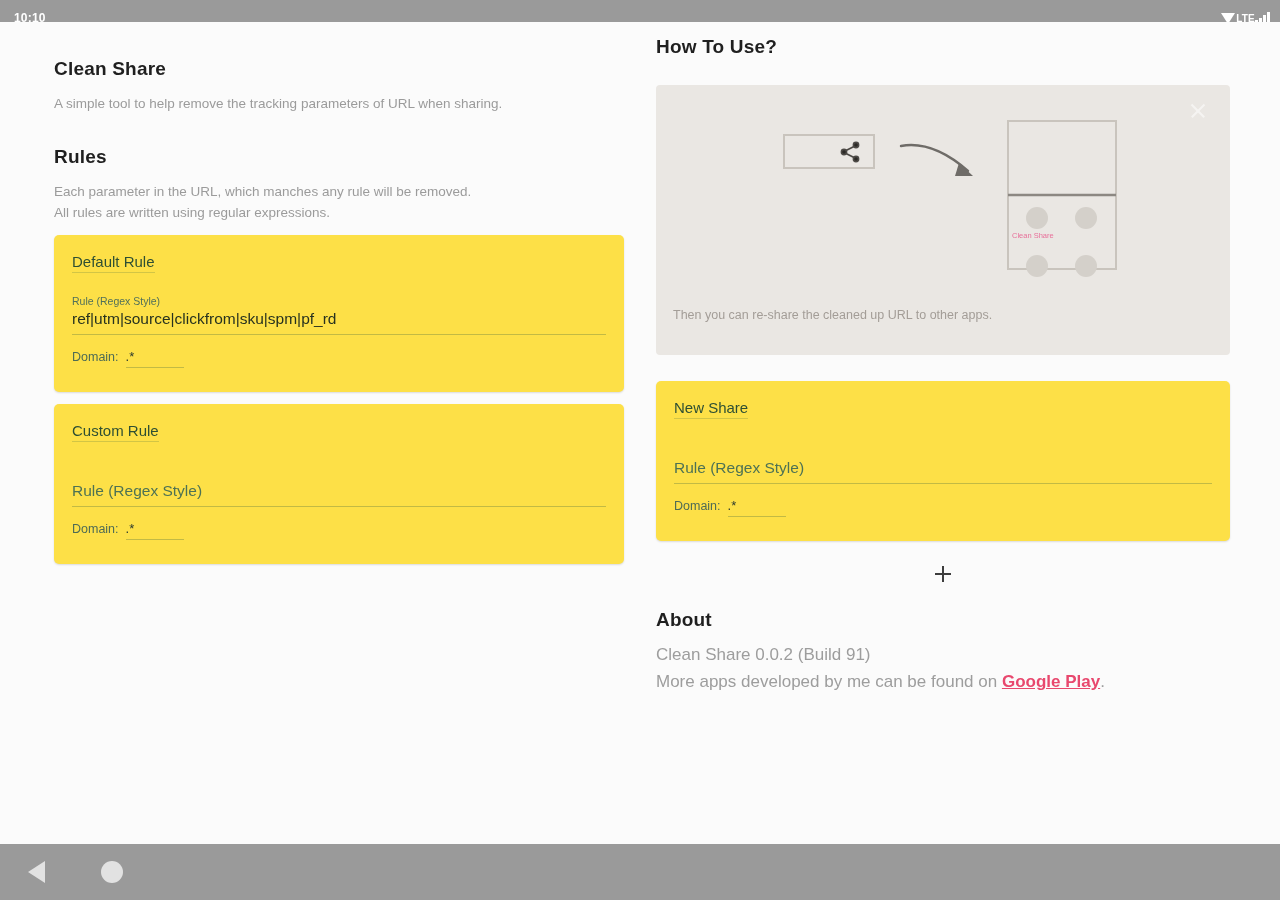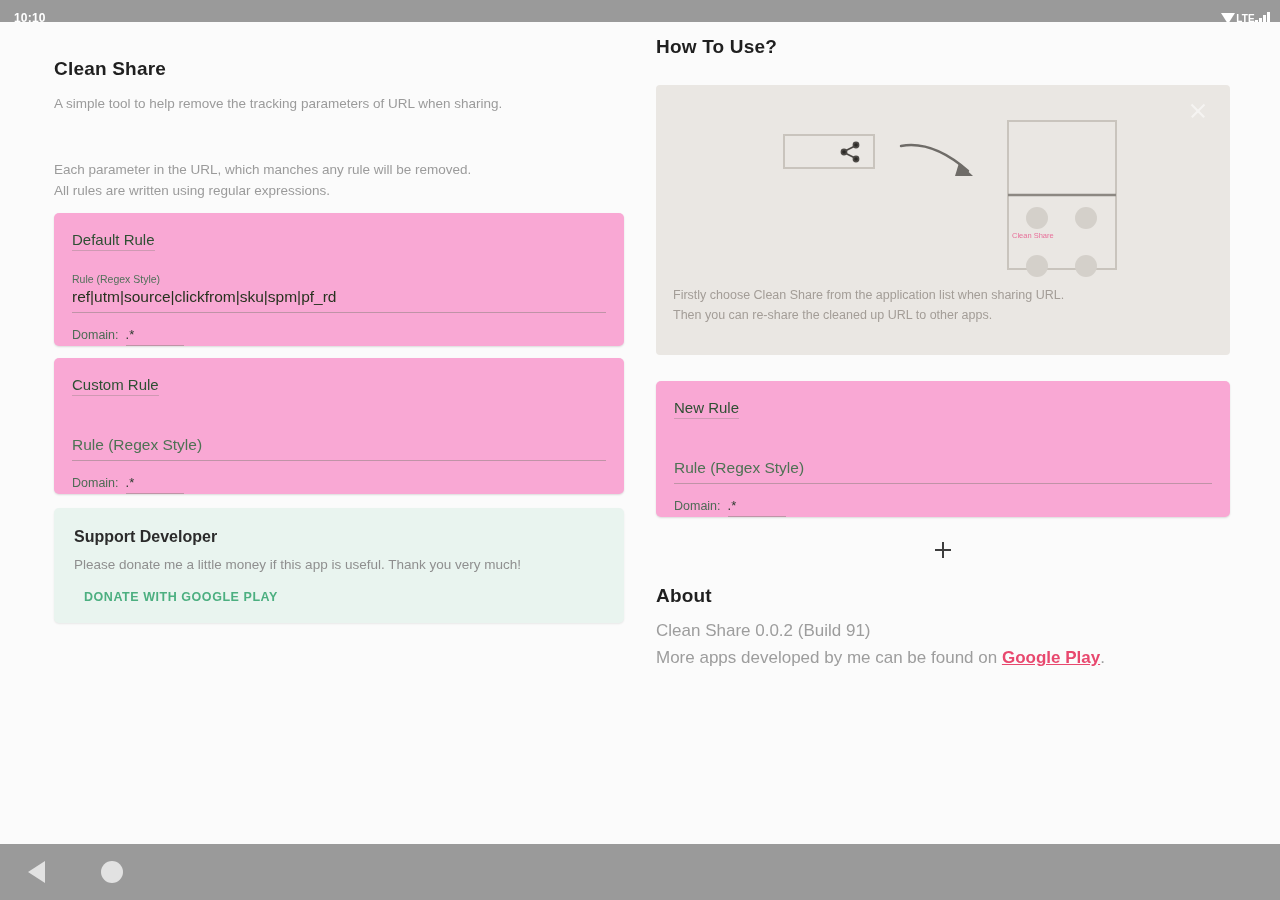--- a/index.html
+++ b/index.html
@@ -46,22 +46,22 @@
   }
   .desc { font-size: 13.5px; color: #9b9b9b; line-height: 1.5; }
   .desc.strong { color: #6d6d6d; font-weight: bold; }
 
   .gap-a { height: 14px; }
   .gap-b { height: 32px; }
   .gap-c { height: 12px; }
 
   
   .card-rule {
-    background: #f9a8d4; border-radius: 5px;
-    padding: 18px 18px 0 18px;
+    background: #fde047; border-radius: 5px;
+    padding: 18px 18px 24px 18px;
     box-shadow: 0 1px 2px rgba(0,0,0,.13);
   }
   .card-rule + .card-rule { margin-top: 12px; }
   .rule-title {
     font-size: 15px; color: #2e4f33; margin-bottom: 12px;
     border-bottom: 1px solid rgba(60,100,64,.22);
     display: inline-block; padding-bottom: 2px;
   }
   .field { margin-top: 10px; }
   .field-label {
@@ -174,20 +174,21 @@
 
   <div class="content">
 
     <div class="col-left">
 
       <h1 class="section">Clean Share</h1>
       <div class="gap-a"></div>
       <div class="desc">A simple tool to help remove the tracking parameters of URL when sharing.</div>
 
       <div class="gap-b"></div>
+      <h2 class="section">Rules</h2>
       <div class="gap-a"></div>
       <div class="desc">Each parameter in the URL, which manches any rule will be removed.</div>
       <div class="desc">All rules are written using regular expressions.</div>
       <div class="gap-c"></div>
 
       <div class="card-rule">
         <div class="rule-title">Default Rule</div>
         <div class="field">
           <span class="field-label">Rule (Regex Style)</span>
           <div class="field-value">ref|utm|source|clickfrom|sku|spm|pf_rd</div>
@@ -202,25 +203,20 @@
         <div class="rule-title">Custom Rule</div>
         <div class="field" style="margin-top:28px">
           <div class="field-value placeholder">Rule (Regex Style)</div>
         </div>
         <div class="domain-row">
           <span class="domain-label">Domain:</span>
           <span class="domain-value">.*</span>
         </div>
       </div>
 
-      <div class="card-support">
-        <div class="support-title">Support Developer</div>
-        <div class="support-desc">Please donate me a little money if this app is useful. Thank you very much!</div>
-        <button class="donate-btn">DONATE WITH GOOGLE PLAY</button>
-      </div>
 
     </div>
 
     <div class="col-right">
 
       <h2 class="section">How To Use?</h2>
 
       <div class="card-howto">
         <span class="close-x"></span>
 
@@ -244,27 +240,26 @@
             <line x1="352" y1="82" x2="460" y2="82" stroke="#8c8882" stroke-width="2.4"></line>
             <circle cx="381" cy="105" r="11" fill="#d4d0ca"></circle>
             <circle cx="430" cy="105" r="11" fill="#d4d0ca"></circle>
             <circle cx="381" cy="153" r="11" fill="#d4d0ca"></circle>
             <circle cx="430" cy="153" r="11" fill="#d4d0ca"></circle>
             <text x="356" y="125" font-family="Liberation Sans, sans-serif" font-size="7.5" fill="#e8709a">Clean Share</text>
           </svg>
         </div>
 
         <div class="howto-text">
-          <div>Firstly choose Clean Share from the application list when sharing URL.</div>
           <div>Then you can re-share the cleaned up URL to other apps.</div>
         </div>
       </div>
 
       <div class="card-rule" style="margin-top:26px">
-        <div class="rule-title">New Rule</div>
+        <div class="rule-title">New Share</div>
         <div class="field" style="margin-top:28px">
           <div class="field-value placeholder">Rule (Regex Style)</div>
         </div>
         <div class="domain-row">
           <span class="domain-label">Domain:</span>
           <span class="domain-value">.*</span>
         </div>
       </div>
 
       <div class="add-row">

